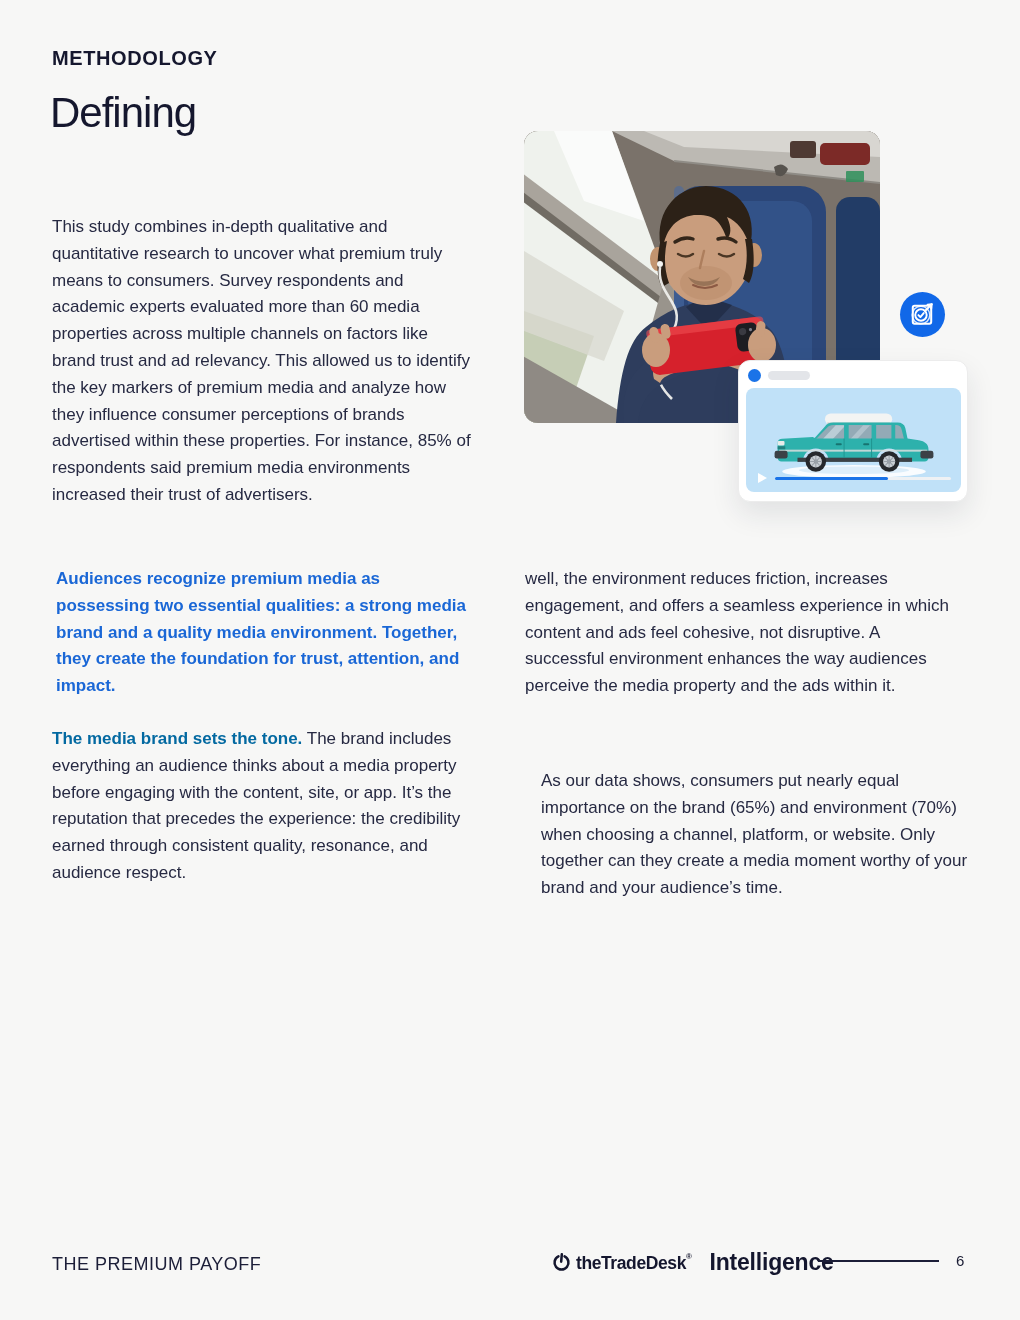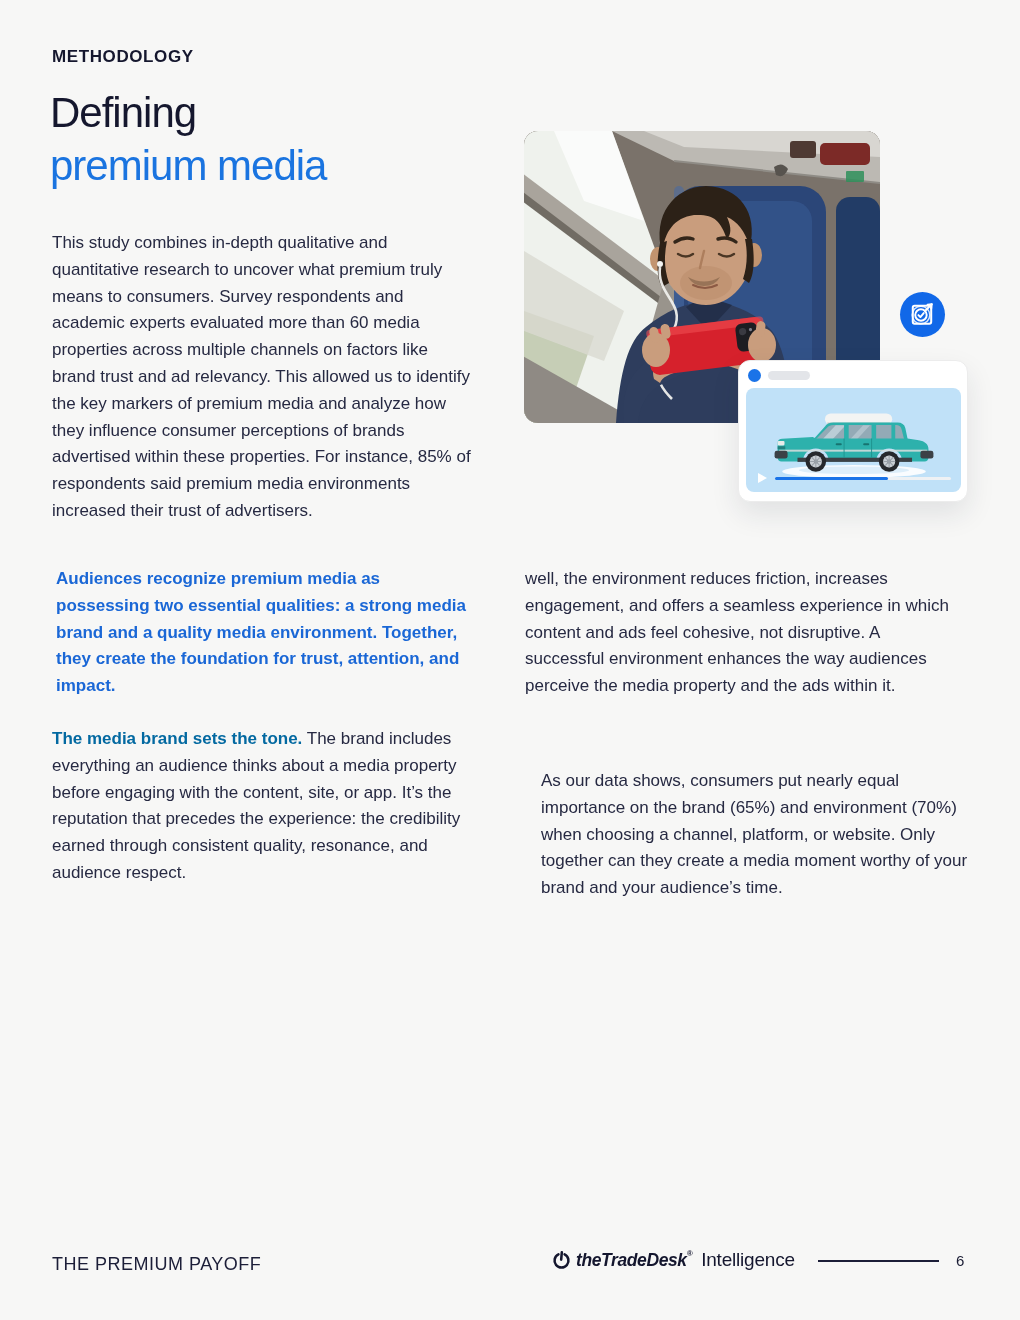--- a/index.html
+++ b/index.html
@@ -4,30 +4,30 @@
 <style>
   html,body{margin:0;padding:0;background:#e9e9e9;}
   .page{
     position:relative;width:1020px;height:1320px;margin:0 auto;
     background:#f7f7f6;overflow:hidden;
     font-family:"Liberation Sans","DejaVu Sans",sans-serif;
     color:#262942;
   }
   .eyebrow{
     position:absolute;left:52px;top:47px;
-    font-size:17px;font-weight:700;letter-spacing:.6px;color:#15172e;
+    font-size:20px;font-weight:700;letter-spacing:.6px;color:#15172e;
   }
   .title{
     position:absolute;left:50px;top:86px;
     font-size:42px;line-height:53px;font-weight:400;letter-spacing:-1px;
   }
   .title .l1{color:#15172e;display:block;}
   .title .l2{color:#1a74e0;display:block;}
   .para{font-size:17px;line-height:26.8px;position:absolute;}
-  .intro{left:52px;top:230px;width:424px;}
+  .intro{left:52px;top:214px;width:424px;}
   .highlight{left:56px;top:566px;width:416px;font-weight:700;color:#1a67d6;}
   .p-brand{left:52px;top:726px;width:424px;}
   .p-env{left:52px;top:940px;width:436px;}
   .rp1{left:525px;top:566px;width:432px;}
   .rp2{left:525px;top:752px;width:432px;}
   .para strong{color:#0369a1;}
 
   
   .photo{
     position:absolute;left:524px;top:131px;width:356px;height:292px;
@@ -59,36 +59,35 @@
   .vplay{width:0;height:0;border-left:9px solid #ffffff;border-top:5.5px solid transparent;border-bottom:5.5px solid transparent;}
   .vtrack{flex:1;height:3px;border-radius:2px;background:#eef1f4;position:relative;}
   .vfill{position:absolute;left:0;top:0;bottom:0;width:64%;background:#1a73e8;border-radius:2px;}
 
   
   .footer-left{
     position:absolute;left:52px;top:1254px;font-size:18px;letter-spacing:.5px;color:#1c1e38;
   }
   .brandline{position:absolute;left:552px;top:1249px;display:flex;align-items:center;color:#14162e;}
   .brandline svg{margin-right:5px;}
-  .brand-bold{font-size:17.5px;font-weight:800;letter-spacing:-.4px;font-style:italic;}
+  .brand-bold{font-size:17.5px;font-weight:800;letter-spacing:-.4px;}
   .brand-tm{font-size:8px;vertical-align:10px;font-weight:700;}
-  .brand-reg{font-size:19px;font-weight:400;letter-spacing:-.2px;margin-left:9px;}
+  .brand-reg{font-size:23px;font-weight:700;letter-spacing:-.2px;margin-left:18px;}
   .footer-rule{position:absolute;left:818px;top:1260px;width:121px;height:2px;background:#1c1e38;}
   .pagenum{position:absolute;left:956px;top:1252px;font-size:15px;color:#1a1c34;}
 </style>
 </head>
 <body>
 
 <div class="page">
 
   <div class="eyebrow">METHODOLOGY</div>
 
   <h1 class="title" style="margin:0">
     <span class="l1">Defining</span>
-    <span class="l2">premium media</span>
   </h1>
 
   <p class="para intro" style="margin:0">This study combines in-depth qualitative and quantitative research to uncover what premium truly means to consumers. Survey respondents and academic experts evaluated more than 60 media properties across multiple channels on factors like brand trust and ad relevancy. This allowed us to identify the key markers of premium media and analyze how they influence consumer perceptions of brands advertised within these properties. For instance, 85% of respondents said premium media environments increased their trust of advertisers.</p>
 
   <div class="photo">
     <svg viewBox="0 0 356 292" preserveAspectRatio="xMidYMid slice">
 
       <rect width="356" height="292" fill="#7a726a"></rect>
 
       <polygon points="88,0 356,0 356,52 150,30" fill="#bcb9b3"></polygon>

